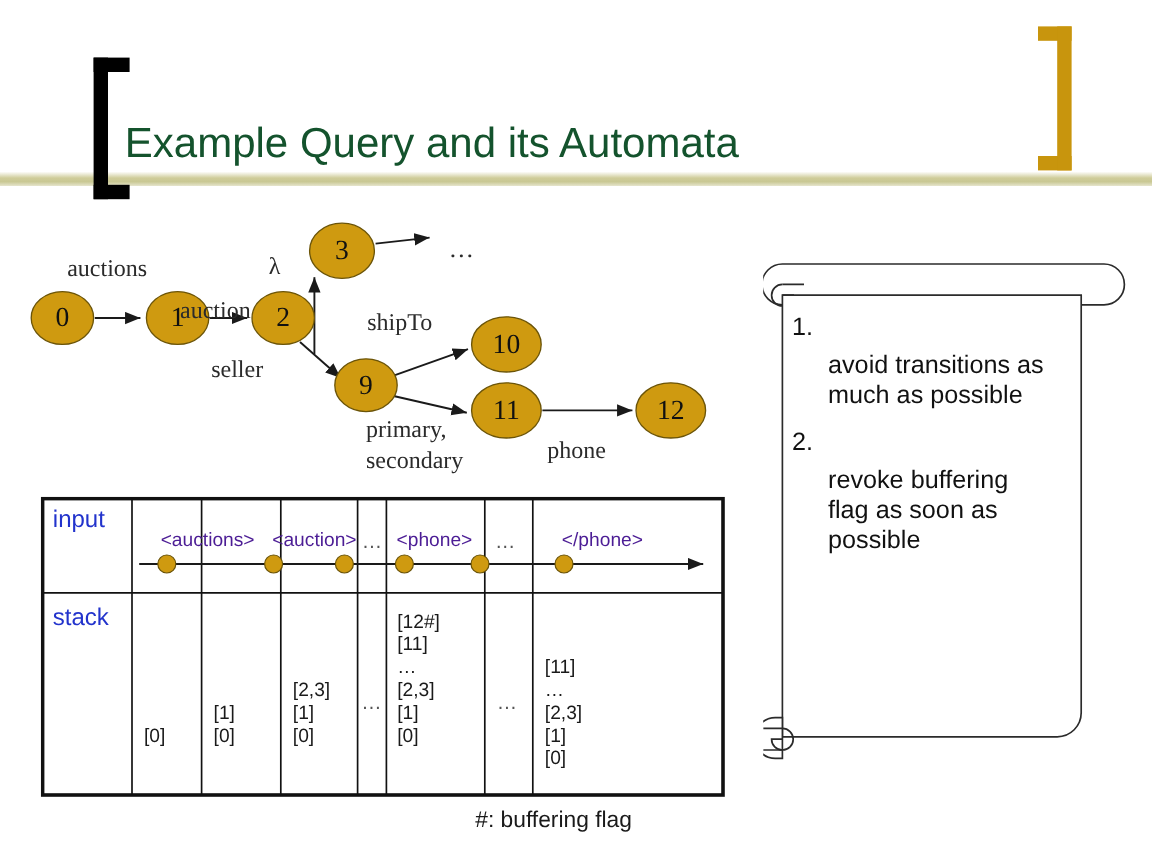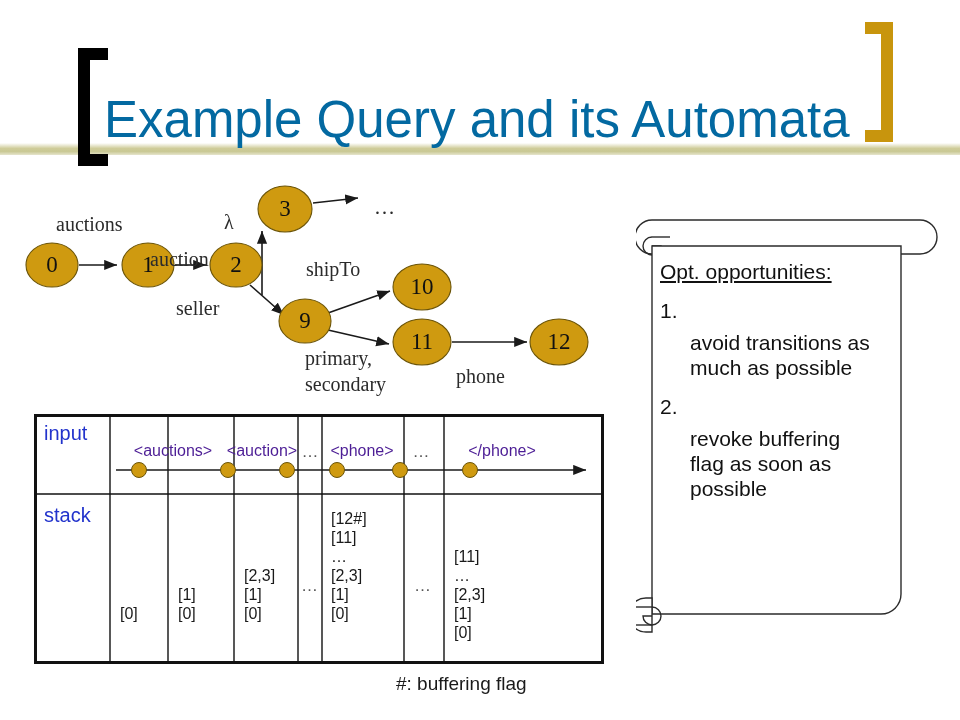--- a/index.html
+++ b/index.html
@@ -26,22 +26,22 @@
   }
   .bracket-right{
     position:absolute;left:865px;top:22px;width:28px;height:120px;
     border-right:12px solid #c8950d;
     border-top:12px solid #c8950d;
     border-bottom:12px solid #c8950d;
     box-sizing:border-box;
   }
   .slide-title{
     position:absolute;left:104px;top:94px;
-    font-size:51px;line-height:52px;
-    color:#0369a1;letter-spacing:0px;
+    font-size:35px;line-height:52px;
+    color:#14532d;letter-spacing:0px;
     white-space:nowrap;
   }
 
   
   .automaton{position:absolute;left:0px;top:175px;width:620px;height:240px;}
   .automaton svg{position:absolute;left:0;top:0;}
   .node-label{
     position:absolute;
     font-family:"Liberation Serif", serif;
     font-size:23px;color:#111111;
@@ -254,21 +254,20 @@
 
         <path d="M16,400 h-6 a17,17 0 0 0 0,34 h6 z"></path>
 
         <path d="M16,409 a9,9 0 1 1 -9,9 h9" fill="none"></path>
         <line x1="16" y1="409" x2="0" y2="409"></line>
         <line x1="16" y1="427" x2="0" y2="427"></line>
       </g>
     </svg>
 
     <div class="scroll-body">
-      <div class="scroll-title">Opt. opportunities:</div>
       <ul class="olist">
         <li>
           <span class="num">1.</span>
           <span class="txt">avoid transitions as much as possible</span>
         </li>
         <li>
           <span class="num">2.</span>
           <span class="txt">revoke buffering flag as soon as possible</span>
         </li>
       </ul>

